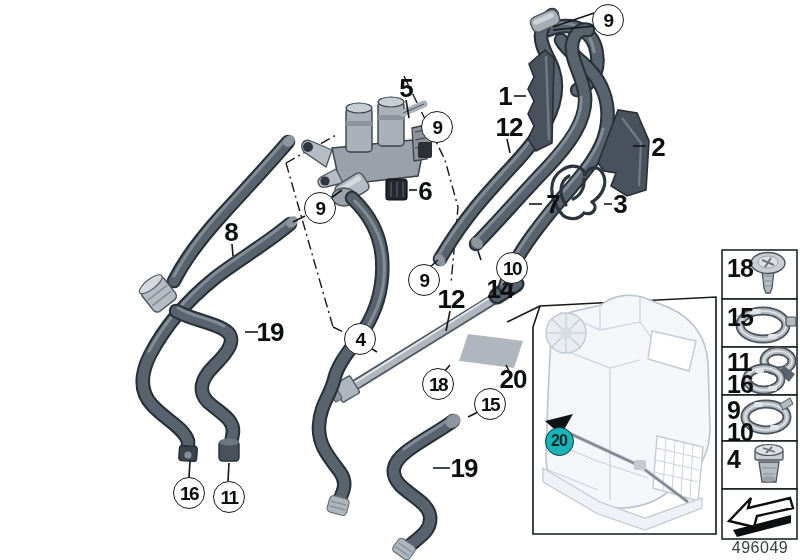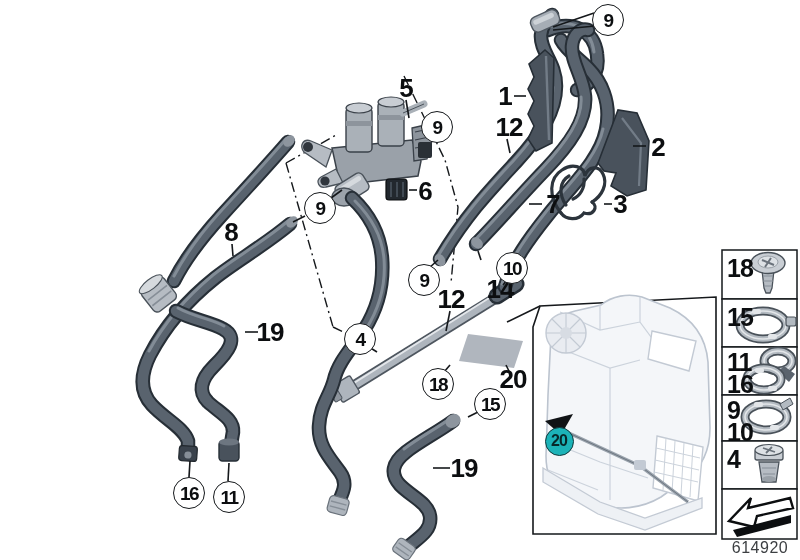--- a/index.html
+++ b/index.html
@@ -302,21 +302,21 @@
     </g>
 
     <g>
       <polygon points="729,521 751,498 748,508 790,498 793,508 757,516 754,527" fill="#ffffff" stroke="#0c0e10" stroke-width="2.4"></polygon>
       <polygon points="733,530 791,515 791,523 737,537" fill="#0c0e10"></polygon>
     </g>
   </g>
 </svg>
 
 <div id="overlay">
-  <div class="drawing-number">614920</div>
+  <div class="drawing-number">496049</div>
 <div class="callout-plain" style="left: 406px; top: 88px;">5</div>
       <div class="callout-plain" style="left: 425px; top: 191px;">6</div>
       <div class="callout-plain" style="left: 505px; top: 96px;">1</div>
       <div class="callout-plain" style="left: 509px; top: 127px;">12</div>
       <div class="callout-plain" style="left: 658px; top: 147px;">2</div>
       <div class="callout-plain" style="left: 620px; top: 204px;">3</div>
       <div class="callout-plain" style="left: 553px; top: 204px;">7</div>
       <div class="callout-plain" style="left: 484px; top: 289px; margin-left: 16px;">14</div>
       <div class="callout-plain" style="left: 451px; top: 299px;">12</div>
       <div class="callout-plain" style="left: 231px; top: 232px;">8</div>

